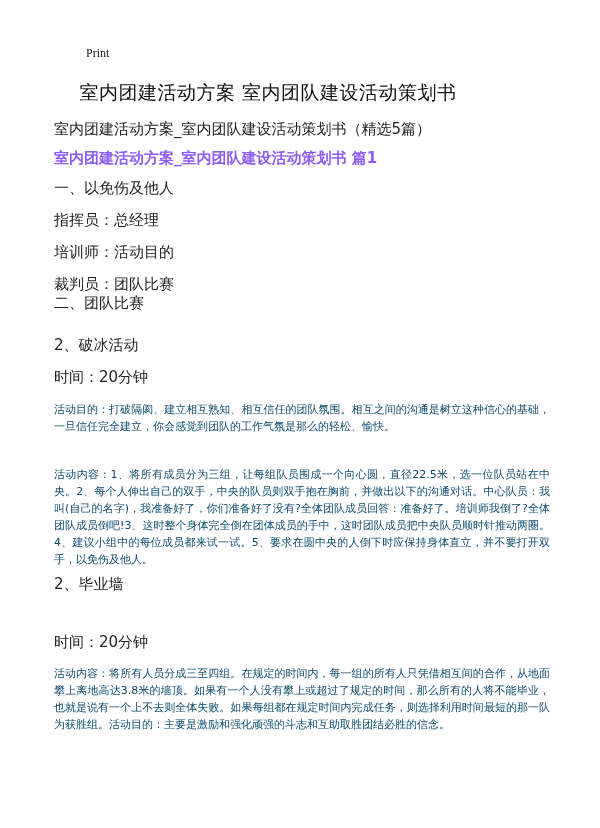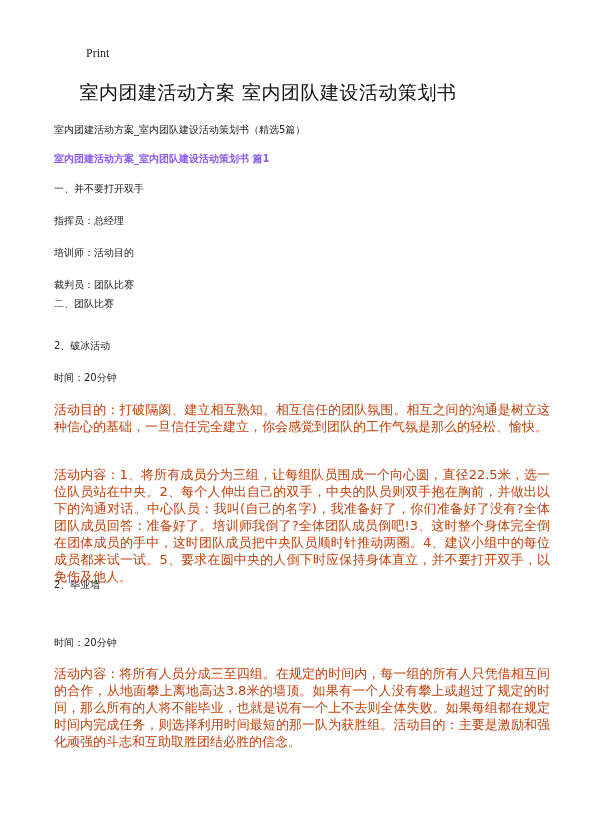--- a/index.html
+++ b/index.html
@@ -32,52 +32,52 @@
       text-align: center;
       font-size: 19px;
       font-weight: normal;
       letter-spacing: 0.5px;
       color: #111;
       margin: 0;
     }
     .line {
       position: absolute;
       left: 54px;
-      font-size: 10px;
+      font-size: 15px;
       line-height: 17px;
       white-space: nowrap;
       color: #222;
       margin: 0;
     }
     .subtitle { top: 121px; }
     .bold-head { top: 150px; font-weight: bold; color: #8b5cf6; }
     .para {
       position: absolute;
       left: 54px;
       width: 496px;
-      font-size: 13px;
+      font-size: 11px;
       line-height: 17px;
-      color: #c2410c;
+      color: #0c4a6e;
       margin: 0;
       text-align: justify;
       word-break: break-all;
     }
   </style>
 </head>
 <body>
 
 <div class="print-label">Print</div>
 
 <h1 class="doc-title">室内团建活动方案 室内团队建设活动策划书</h1>
 
 <p class="line subtitle">室内团建活动方案_室内团队建设活动策划书（精选5篇）</p>
 
 <p class="line bold-head">室内团建活动方案_室内团队建设活动策划书 篇1</p>
 
-<p class="line" style="top:180px;">一、并不要打开双手</p>
+<p class="line" style="top:180px;">一、以免伤及他人</p>
 
 <p class="line" style="top:212px;">指挥员：总经理</p>
 <p class="line" style="top:244px;">培训师：活动目的</p>
 <p class="line" style="top:276px;">裁判员：团队比赛</p>
 
 <p class="line" style="top:295px;">二、团队比赛</p>
 
 <p class="line" style="top:337px;">2、破冰活动</p>
 <p class="line" style="top:369px;">时间：20分钟</p>
 

